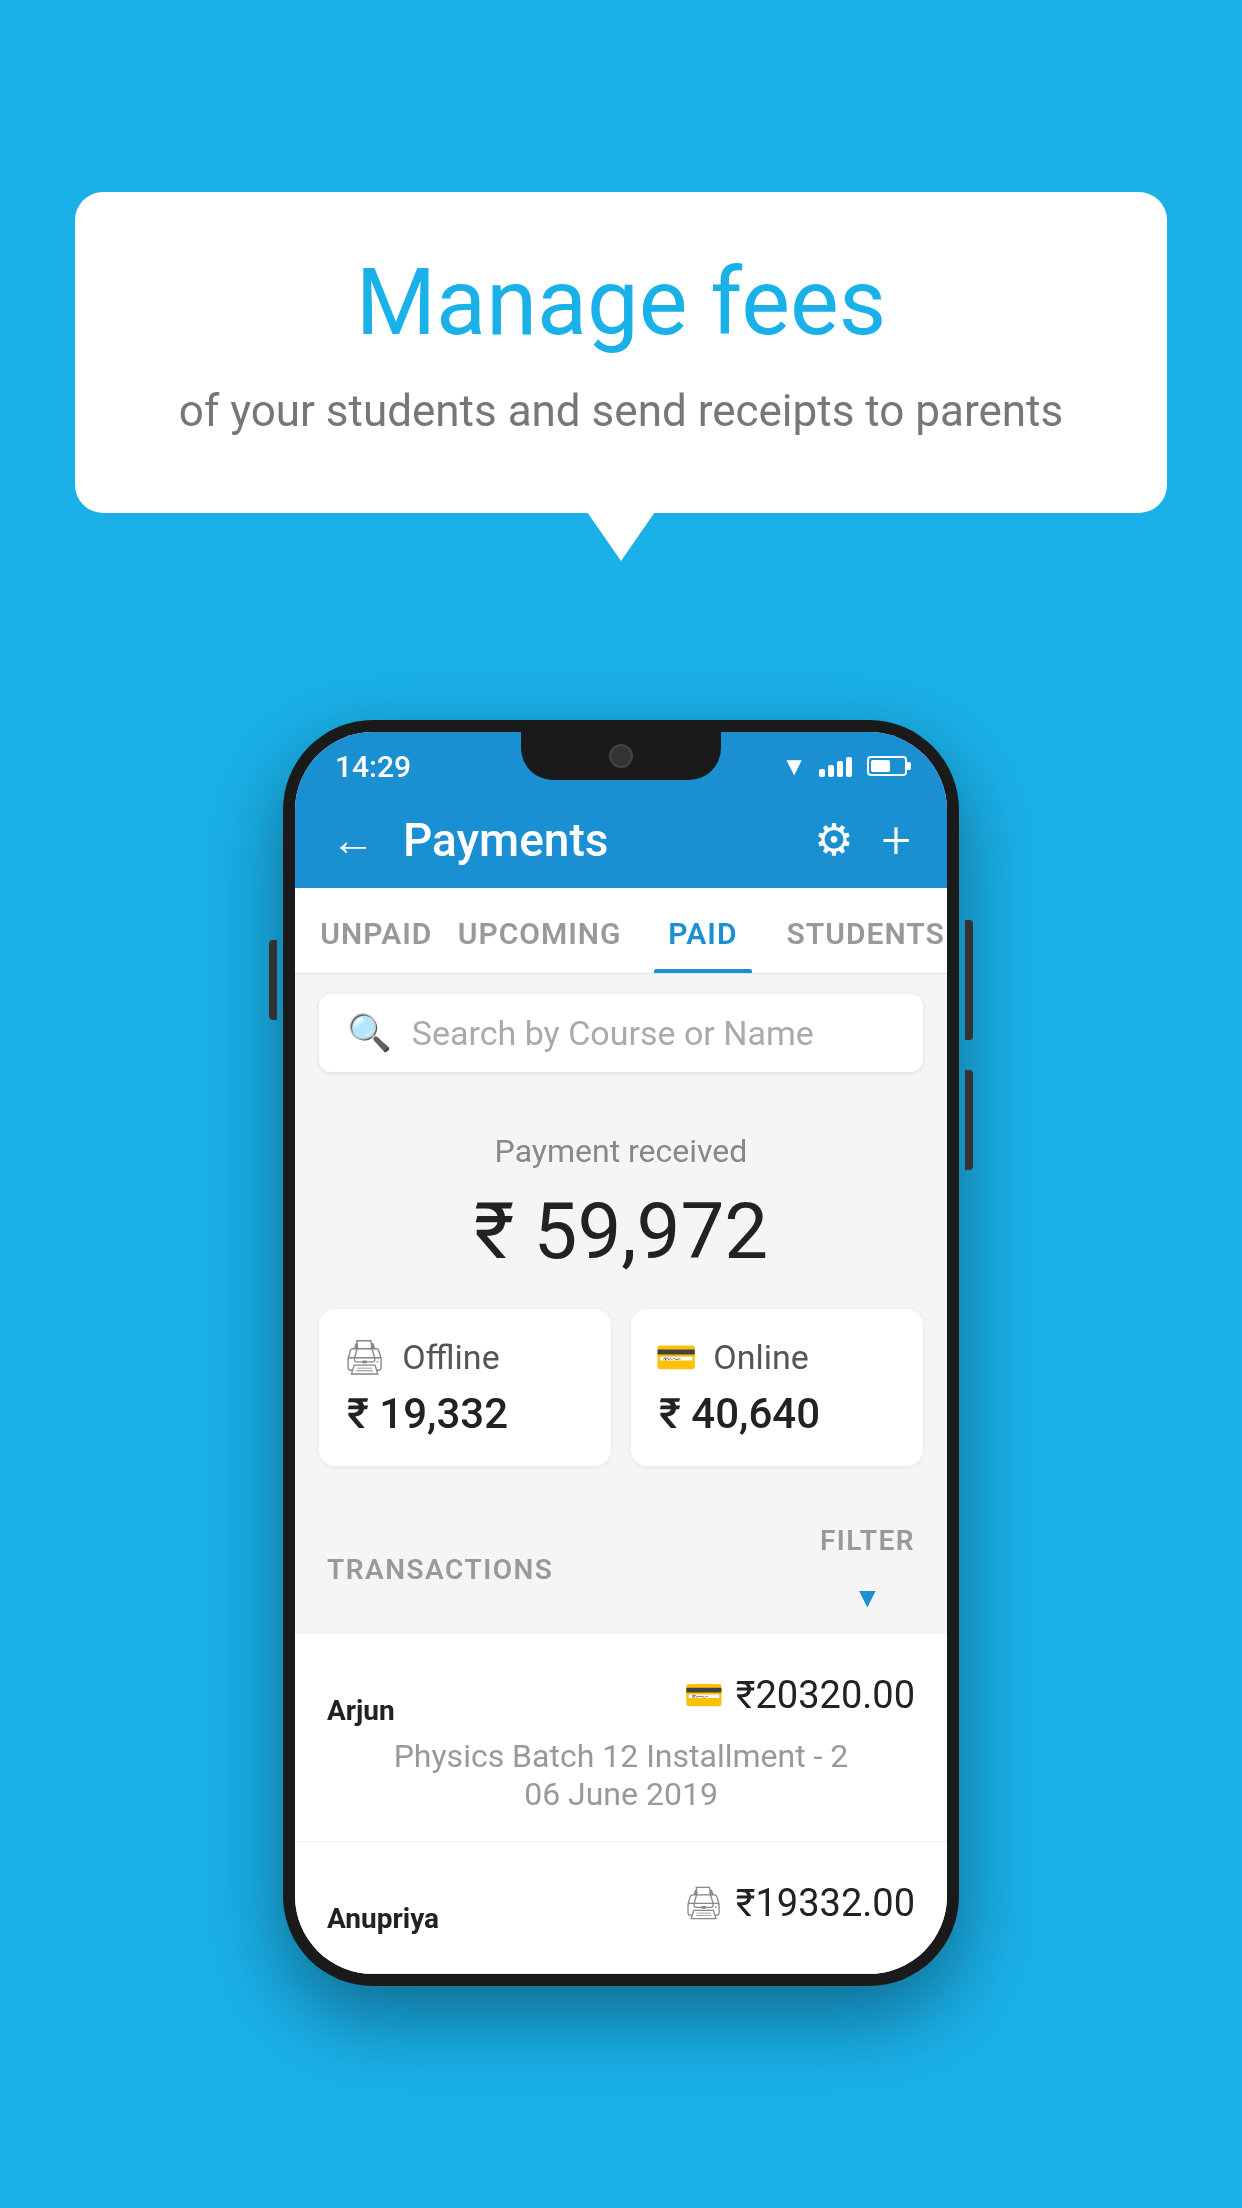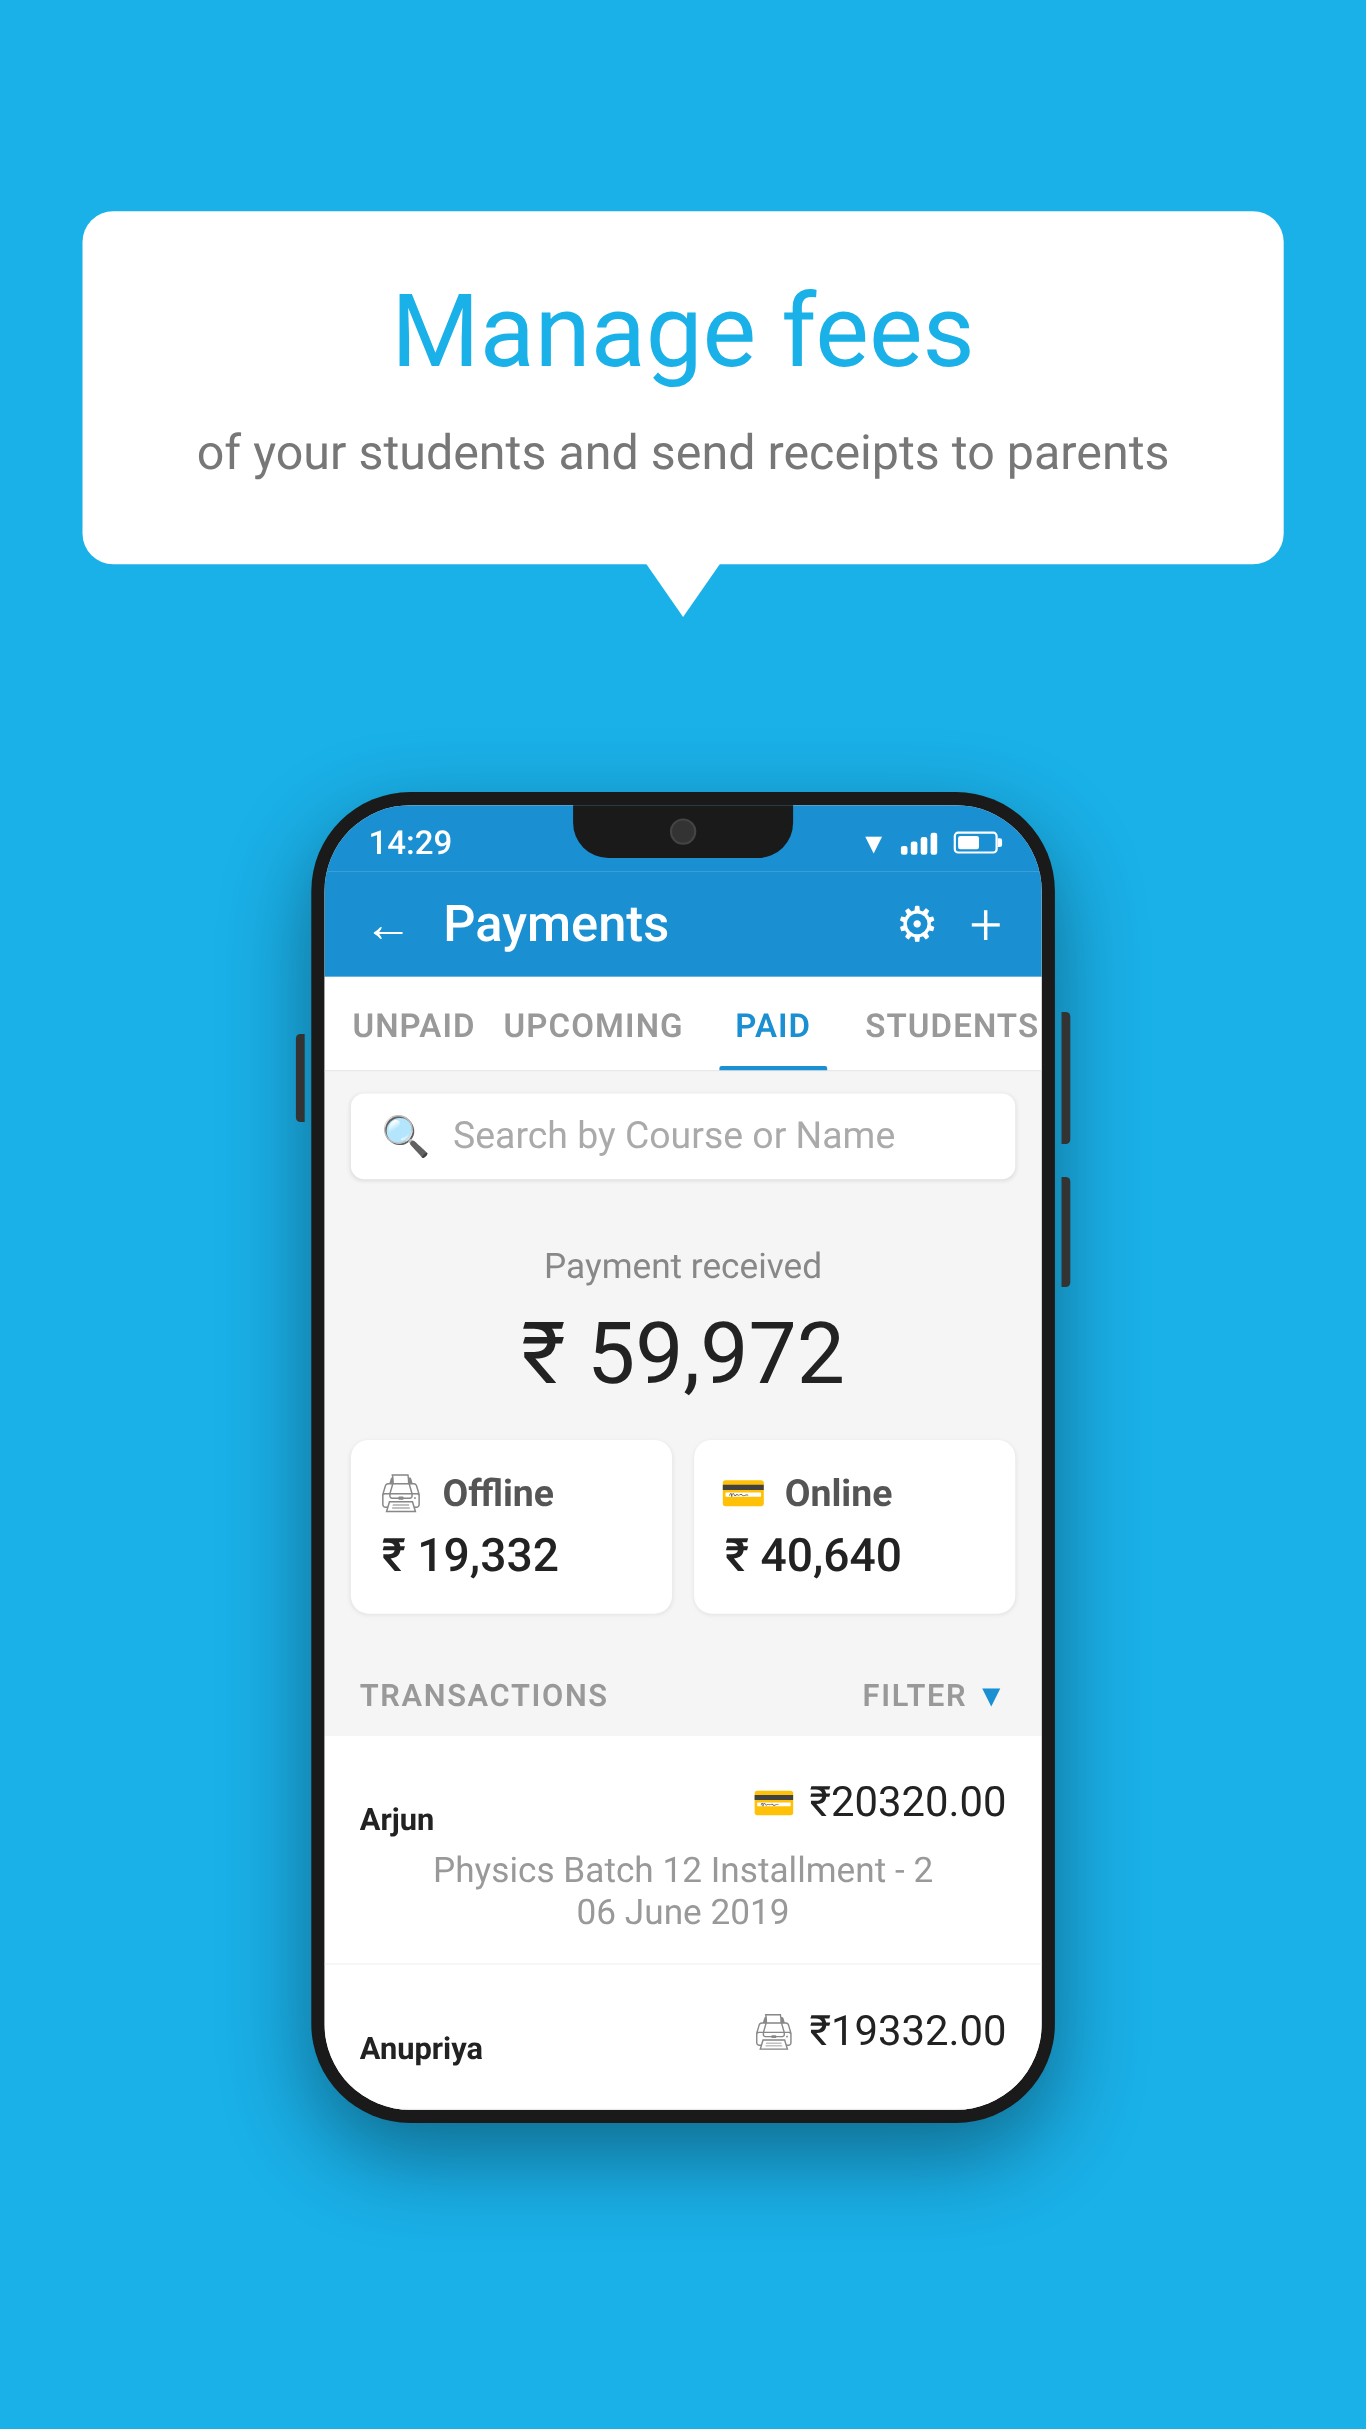--- a/index.html
+++ b/index.html
@@ -318,21 +318,21 @@
     }
 
     .card-icon {
       font-size: 34px;
       color: #888;
     }
 
     .card-label {
       font-size: 34px;
       color: #555;
-      font-weight: 700;
+      font-weight: 400;
     }
 
     .card-amount {
       font-size: 42px;
       font-weight: 500;
       color: #222;
       margin-left: 4px;
     }
 
     
@@ -347,21 +347,22 @@
     .transactions-label {
       font-size: 28px;
       color: #999;
       font-weight: 600;
       letter-spacing: 1.5px;
     }
 
     .filter-row {
       display: flex;
       align-items: center;
-      gap: 8px;
+      gap: 24px;
+      flex-direction: column;
     }
 
     .filter-label {
       font-size: 28px;
       color: #999;
       font-weight: 600;
       letter-spacing: 1.5px;
     }
 
     .filter-icon {

